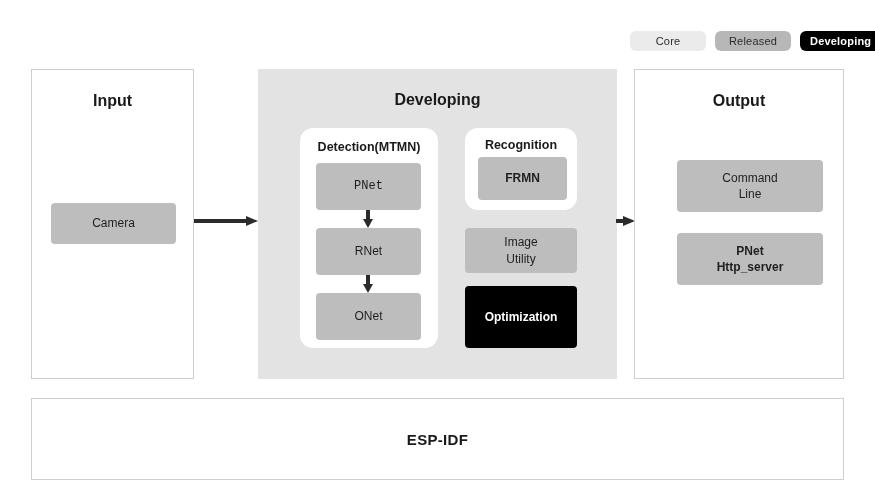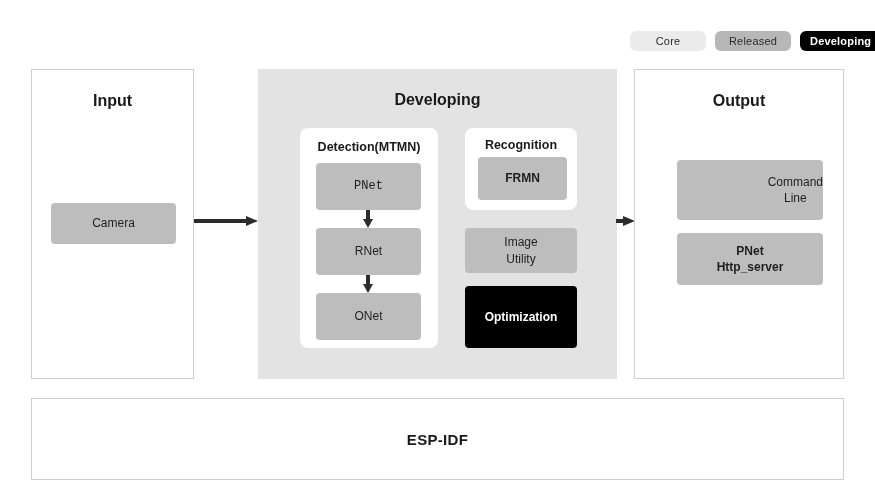--- a/index.html
+++ b/index.html
@@ -87,21 +87,21 @@
   .box.bold { font-weight: 700; }
   .box.dark { background: #000000; color: #ffffff; font-weight: 700; }
 
   
   #camera-box { left: 19px; top: 133px; width: 125px; height: 41px; }
 
   
   .subpanel {
     position: absolute;
     background: #ffffff;
-    border-radius: 8px;
+    border-radius: 13px;
   }
   .subpanel-title {
     position: absolute;
     left: 0; right: 0;
     text-align: center;
     font-size: 12.5px;
     font-weight: 700;
     color: #1a1a1a;
   }
 
@@ -111,21 +111,21 @@
   #pnet-box { left: 16px; top: 35px; width: 105px; height: 47px; font-family: Liberation Mono, monospace; }
   #rnet-box { left: 16px; top: 100px; width: 105px; height: 47px; }
   #onet-box { left: 16px; top: 165px; width: 105px; height: 47px; }
 
   #frmn-box { left: 13px; top: 29px; width: 89px; height: 43px; }
 
   #image-utility-box { left: 207px; top: 159px; width: 112px; height: 45px; }
   #optimization-box  { left: 207px; top: 217px; width: 112px; height: 62px; }
 
   
-  #command-line-box { left: 42px; top: 90px; width: 146px; height: 60px; justify-content: flex-end; }
+  #command-line-box { left: 42px; top: 90px; width: 146px; height: 52px; }
   #wifi-box         { left: 42px; top: 163px; width: 146px; height: 52px; }
 
   
   .arrow-h {
     position: absolute;
     height: 10px;
   }
   .arrow-h .shaft {
     position: absolute;
     left: 0;

